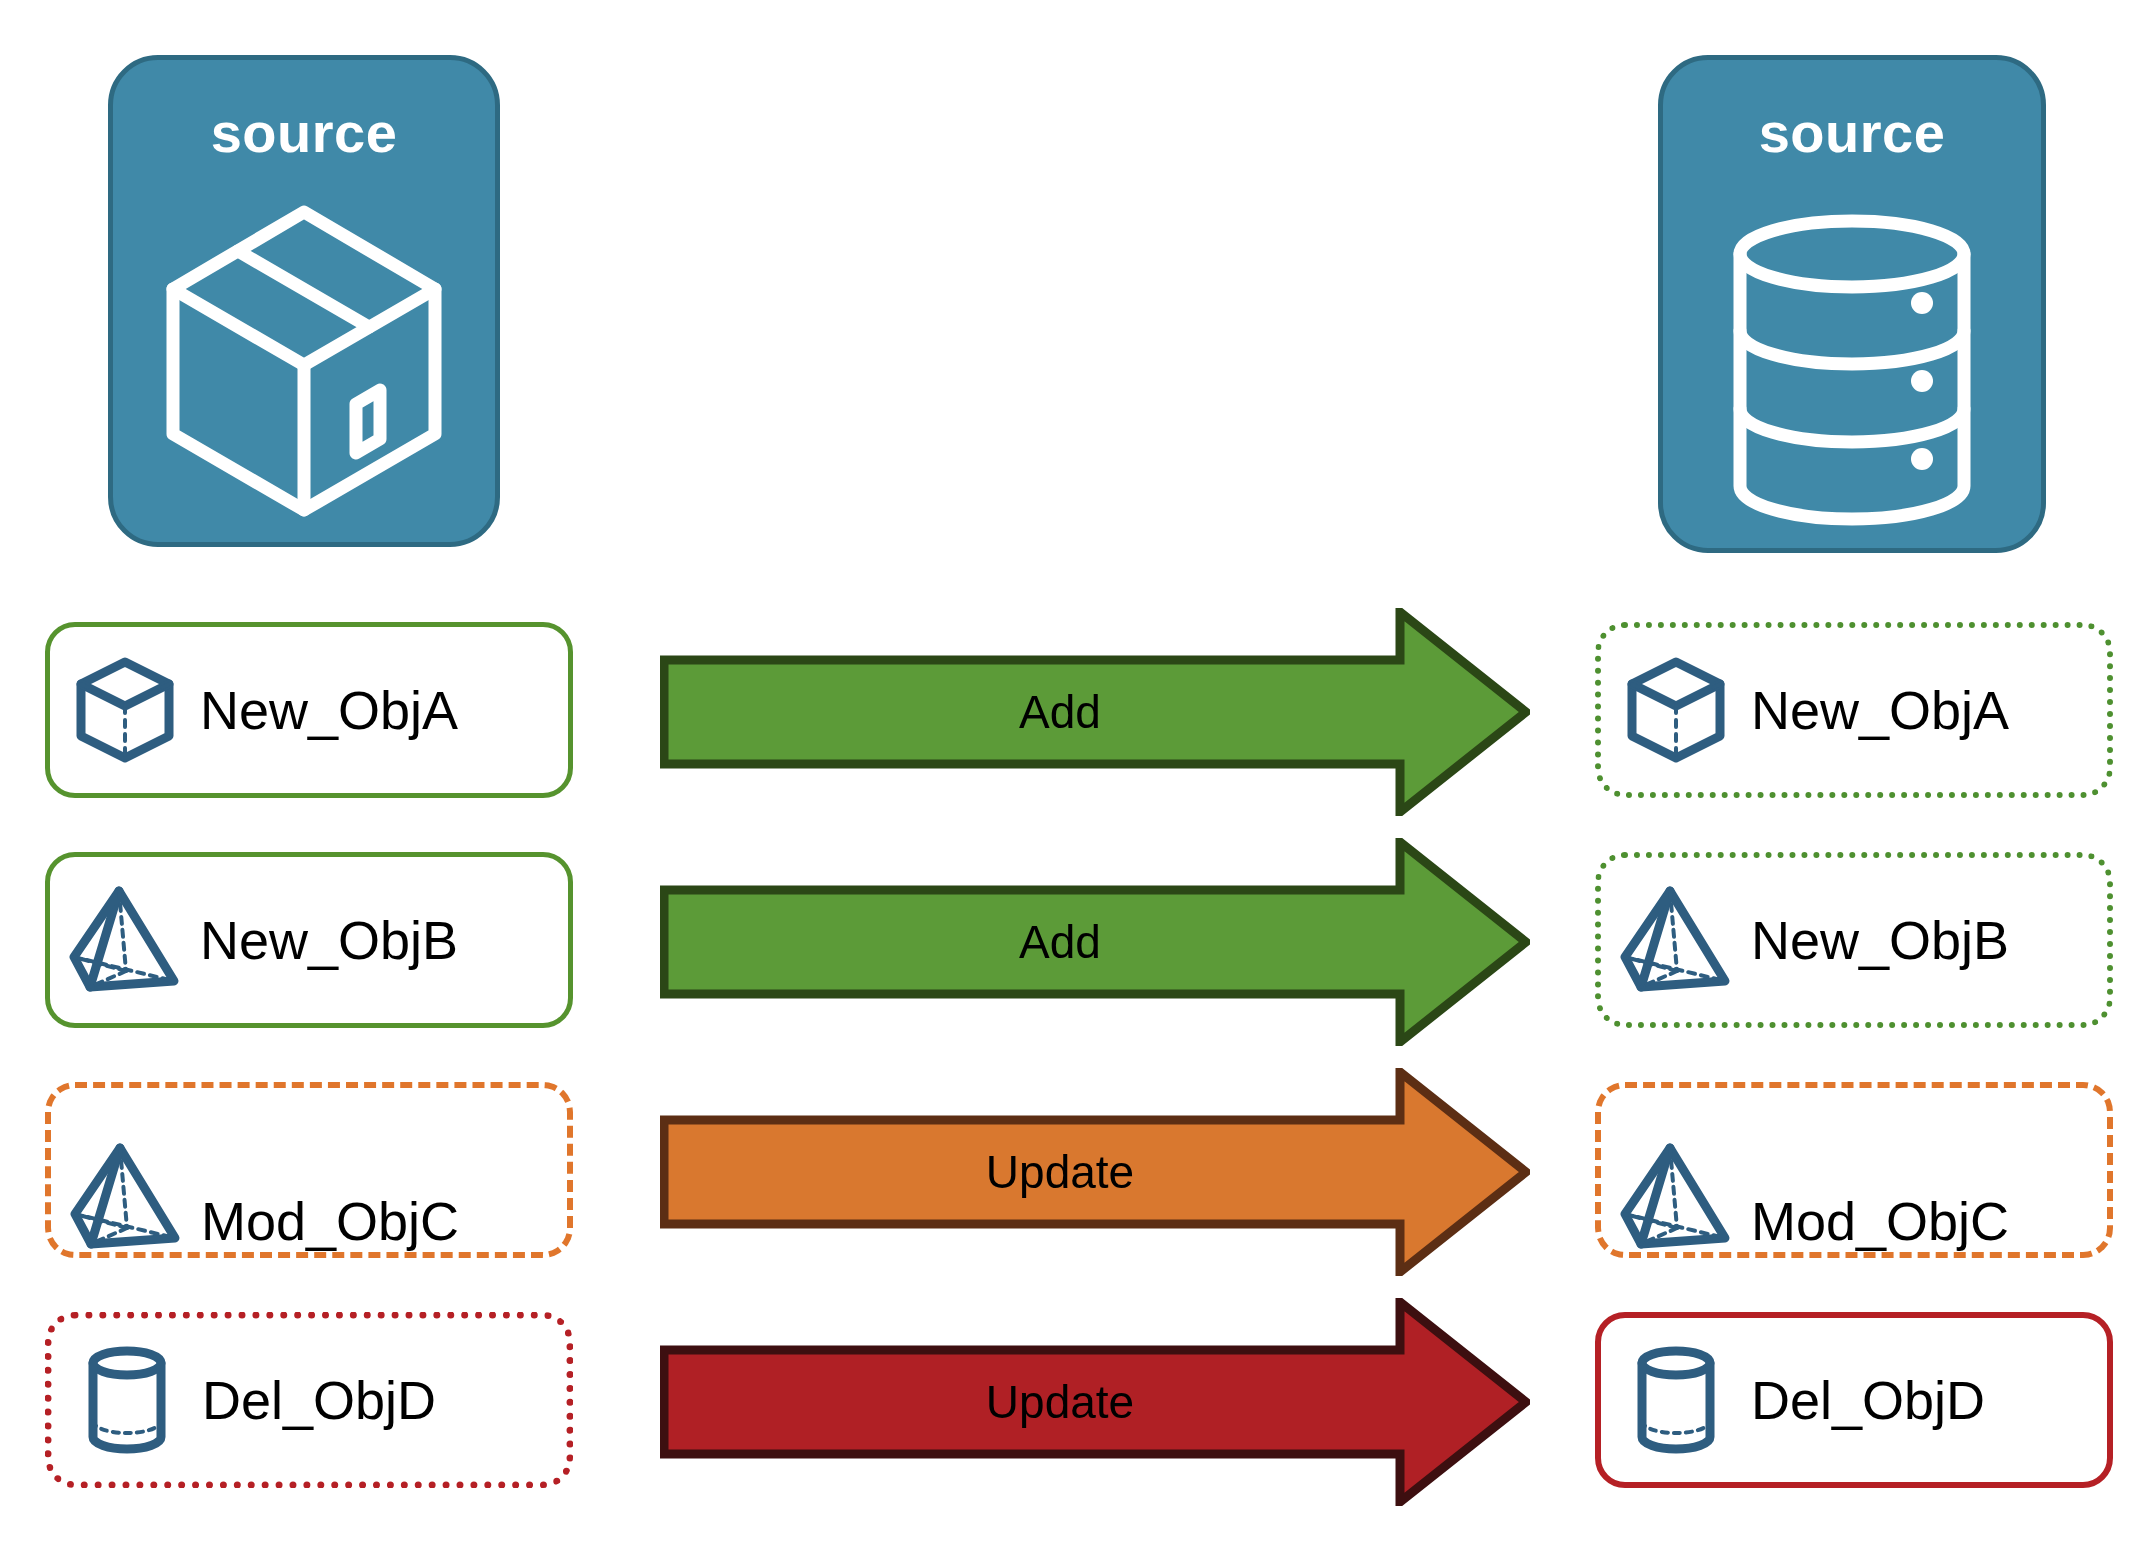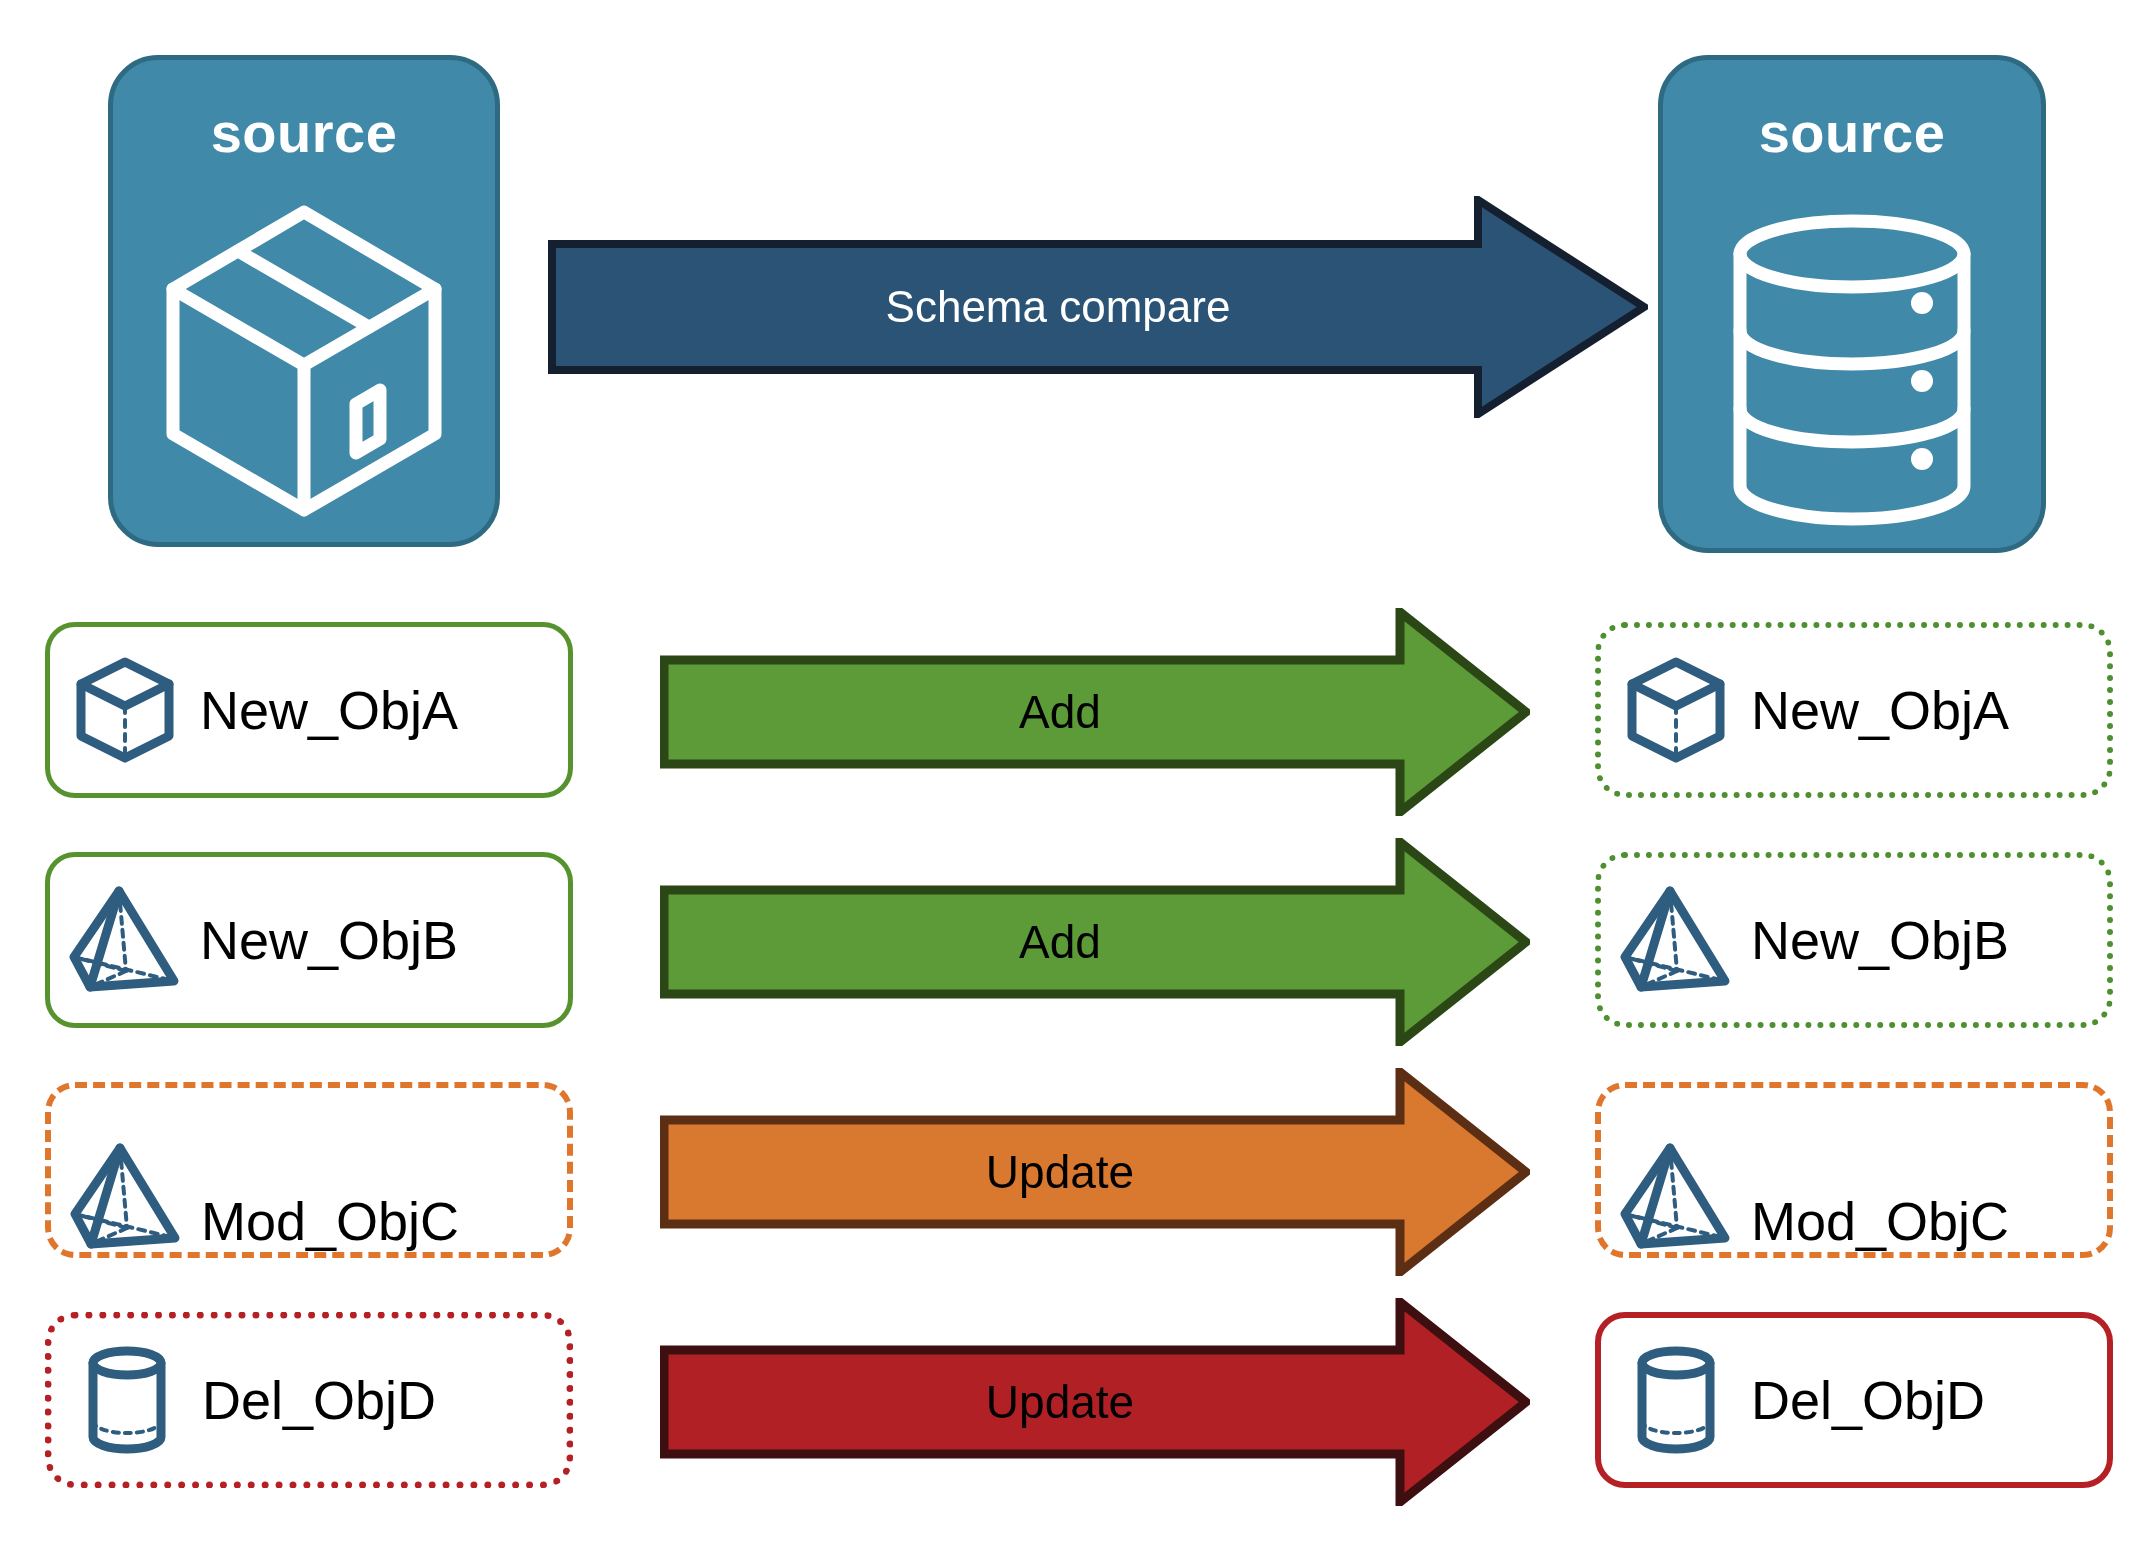--- a/index.html
+++ b/index.html
@@ -75,26 +75,20 @@
           <path d="M18 121 A112 33 0 0 0 242 121"></path>
           <path d="M18 199 A112 33 0 0 0 242 199"></path>
         </g>
         <circle cx="200" cy="93" r="11" fill="#ffffff"></circle>
         <circle cx="200" cy="171" r="11" fill="#ffffff"></circle>
         <circle cx="200" cy="249" r="11" fill="#ffffff"></circle>
       </svg>
     </div>
   </div>
 
-  <div id="schema-arrow">
-    <svg width="1100" height="222" viewBox="0 0 1100 222" preserveAspectRatio="none">
-      <polygon points="4,48 930,48 930,4 1096,111 930,218 930,174 4,174" fill="#2b5375" stroke="#141f30" stroke-width="8" stroke-linejoin="miter"></polygon>
-    </svg>
-    <div class="lbl">Schema compare</div>
-  </div>
 
   <div class="row" style="top:622px;padding-left:48px;">
     <div class="obj-box left bd-green-solid">
       <span class="ico">
         <svg width="104" height="112" viewBox="0 0 104 112">
           <g fill="none" stroke="#2e5d80" stroke-width="9" stroke-linejoin="round" stroke-linecap="round">
             <path d="M8 30 L52 8 L96 30 L96 82 L52 104 L8 82 Z"></path>
             <path d="M8 30 L52 52 L96 30"></path>
           </g>
           <g fill="none" stroke="#2e5d80" stroke-width="4" stroke-dasharray="7 7" stroke-linecap="round">

